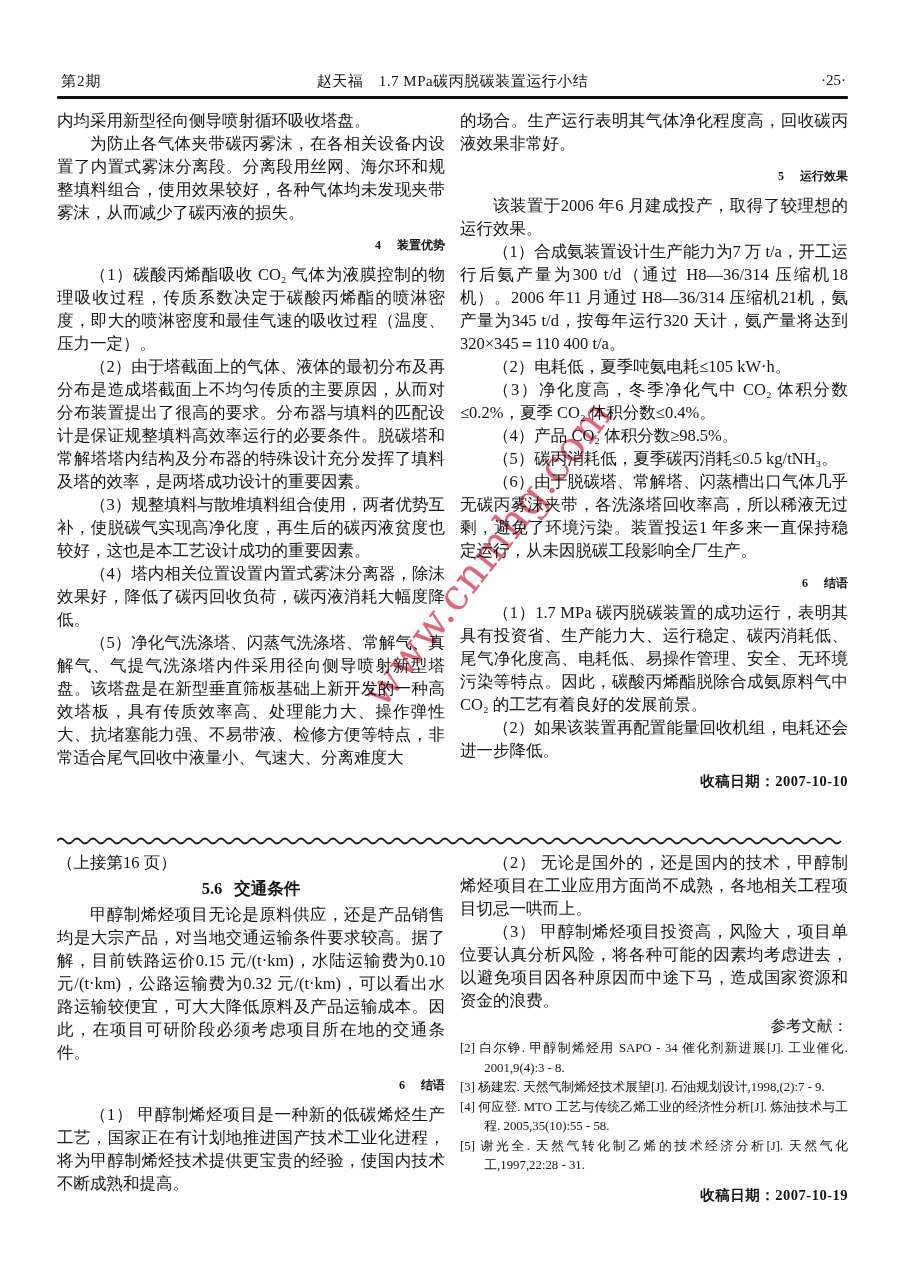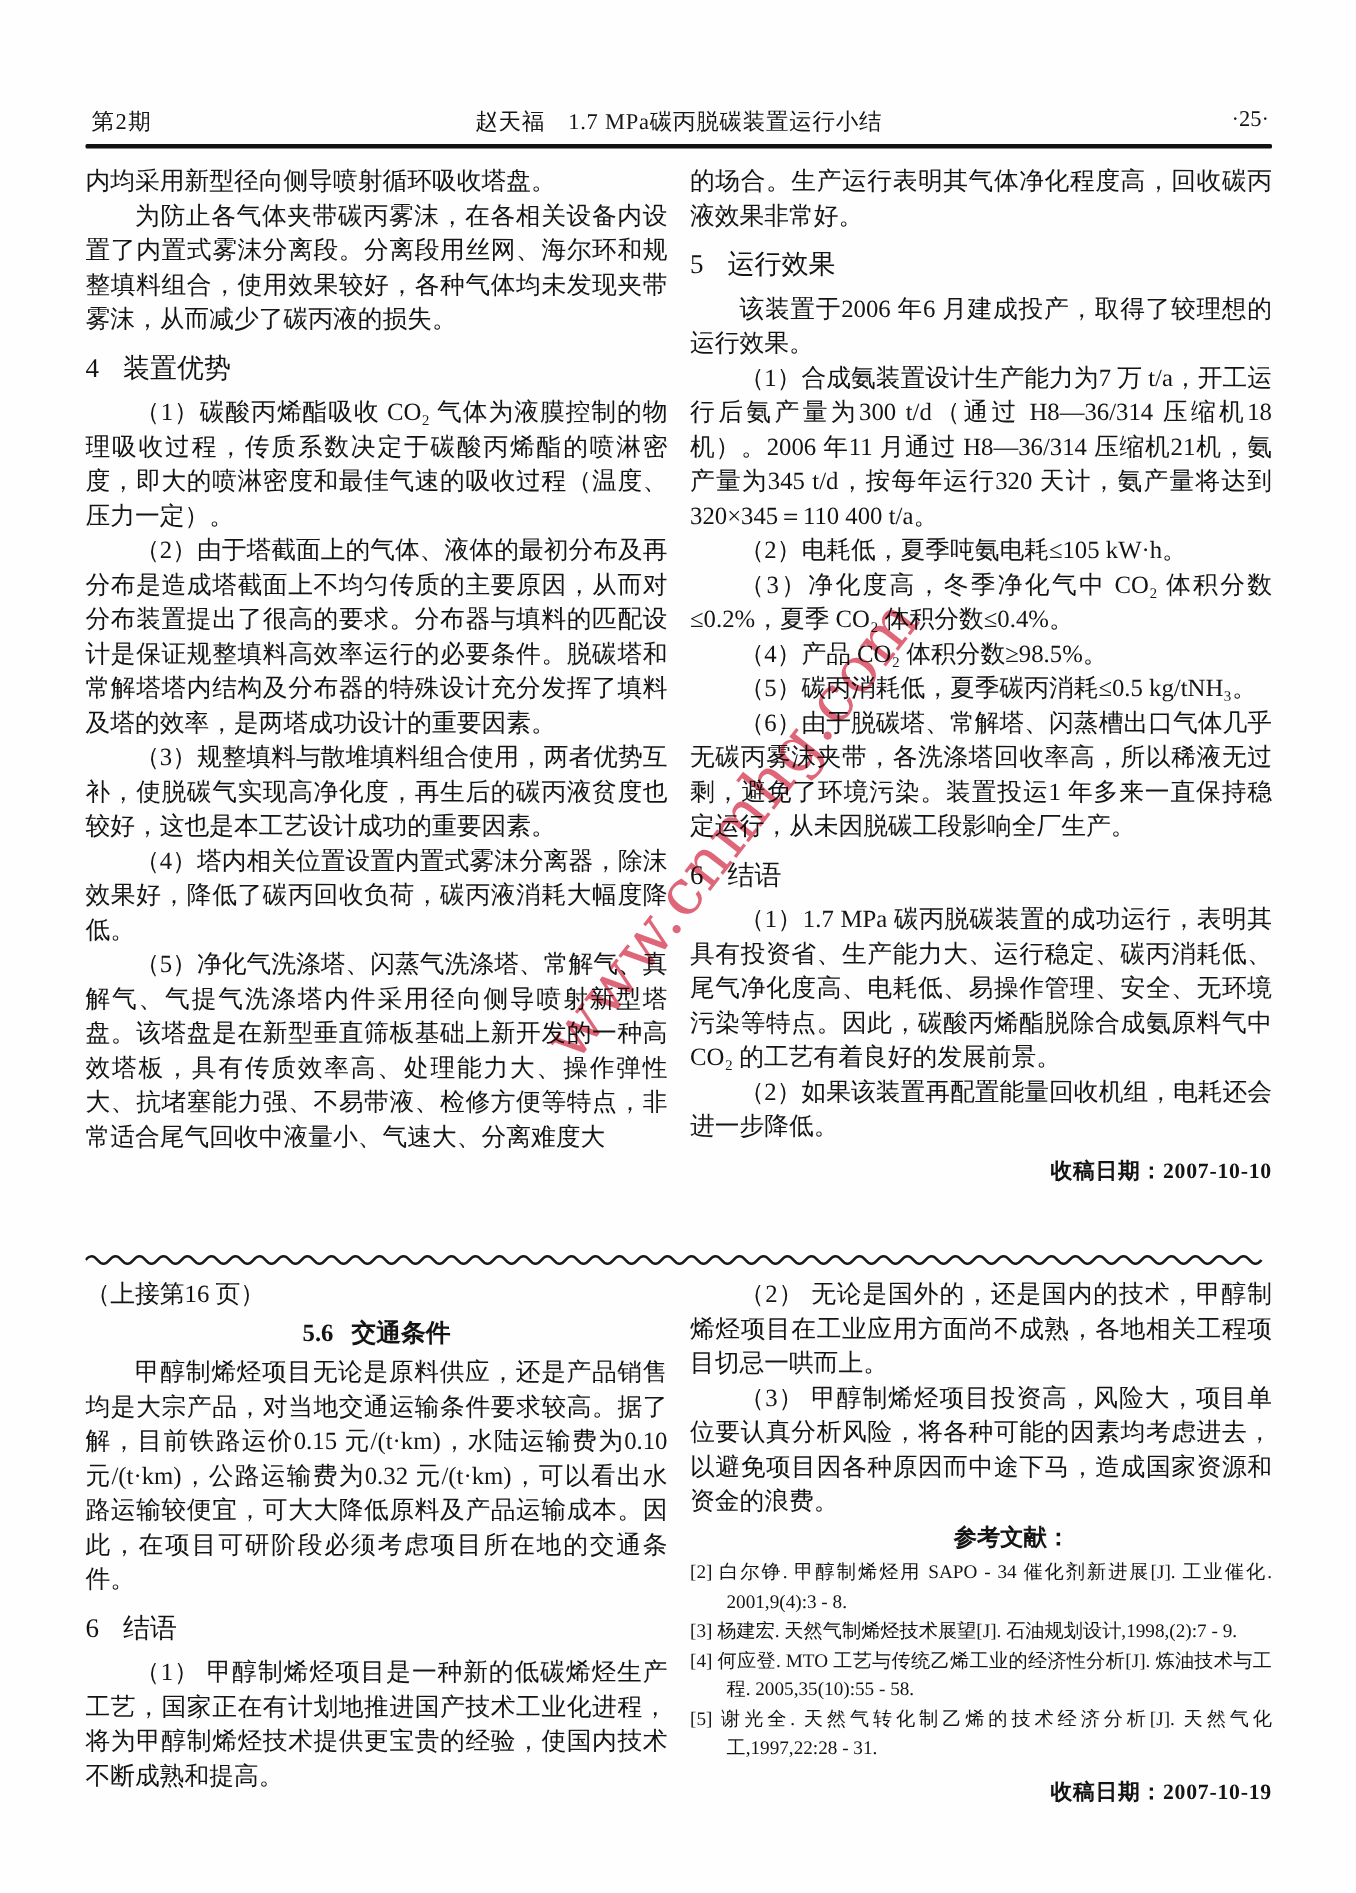--- a/index.html
+++ b/index.html
@@ -28,35 +28,35 @@
     position:absolute;left:57px;width:791px;
     display:flex;gap:15px;align-items:flex-start;
   }
   .cols.top{top:109px;height:722px;}
   .cols.bottom{top:851px;height:400px;}
   .col{width:388px;font-size:16.5px;line-height:23px;text-align:justify;}
   p{margin:0;}
   p.para{text-indent:2em;}
   p.cont{text-indent:0;}
   h3.sec{
-    font-size:18px;font-weight:normal;line-height:24px;
-    margin:9px 0 6px 0;text-align:left;
+    font-size:12px;font-weight:bold;line-height:24px;
+    margin:9px 0 6px 0;text-align:right;
   }
   h3.sec .num{margin-right:16px;}
   h4.subsec{
     font-size:16.5px;font-weight:bold;line-height:24px;
     margin:3px 0 2px 0;text-align:center;
   }
   h4.subsec .num{margin-right:12px;}
   .recv{
     text-align:right;font-weight:bold;font-size:14.5px;
     margin-top:8px;letter-spacing:.5px;
   }
   
-  .refhead{font-size:15.5px;font-weight:bold;line-height:23px;margin-top:2px;text-align:center;margin-left:41px;}
+  .refhead{font-size:15.5px;font-weight:normal;line-height:23px;margin-top:2px;text-align:right;margin-left:41px;}
   .refs{font-size:12.8px;line-height:19.5px;margin-top:2px;}
   .refs p{padding-left:1.9em;text-indent:-1.9em;margin:0;text-align:justify;}
   
   .wavewrap{position:absolute;left:57px;top:831px;width:791px;height:10px;}
   
   .watermark{
     position:absolute;left:372px;top:676px;
     transform:rotate(-52deg);transform-origin:0 50%;
     font-size:42px;letter-spacing:1px;white-space:nowrap;
     font-family:"DejaVu Serif","Liberation Serif",serif;

